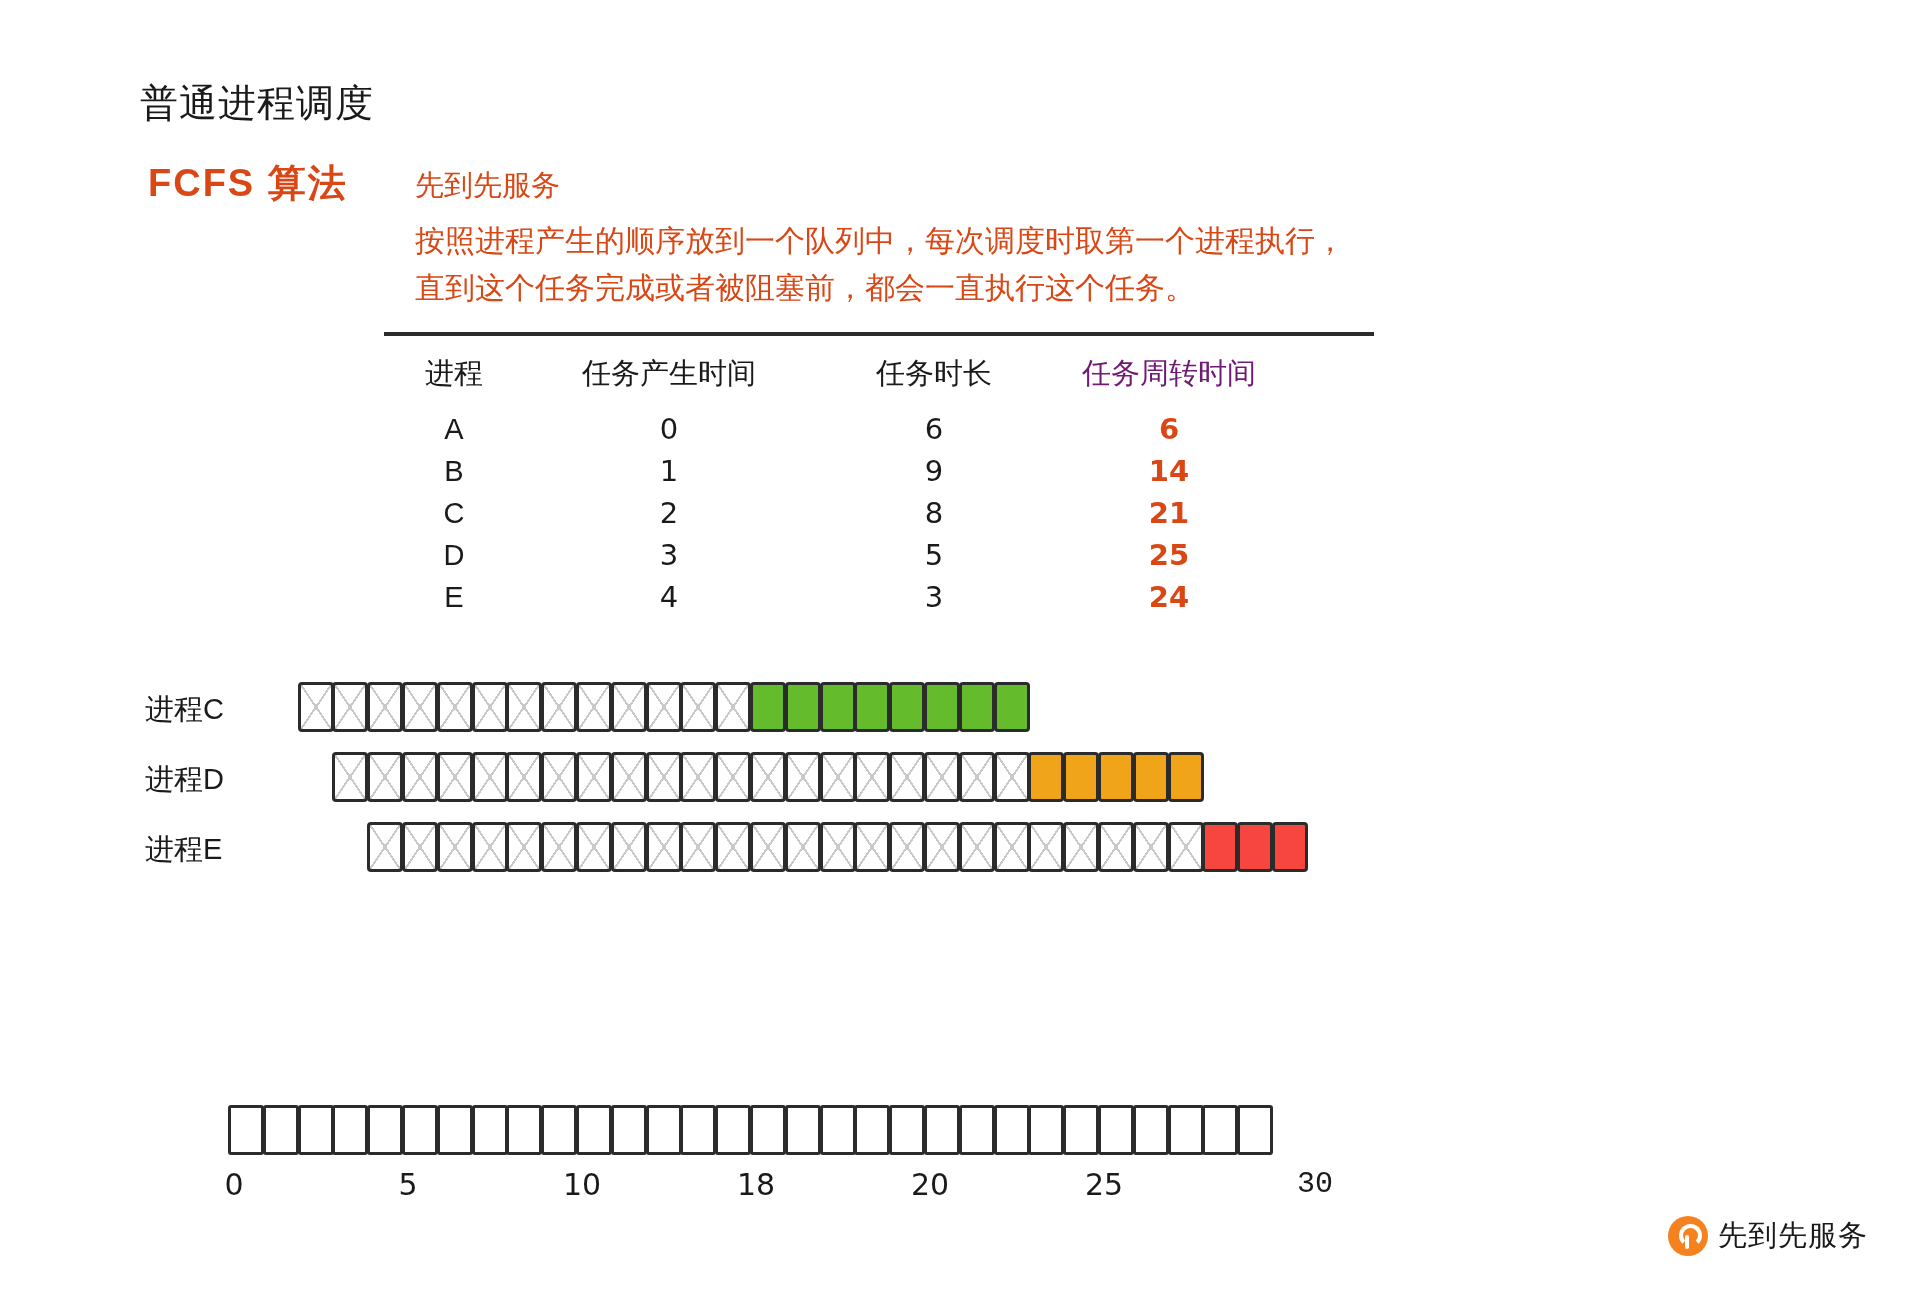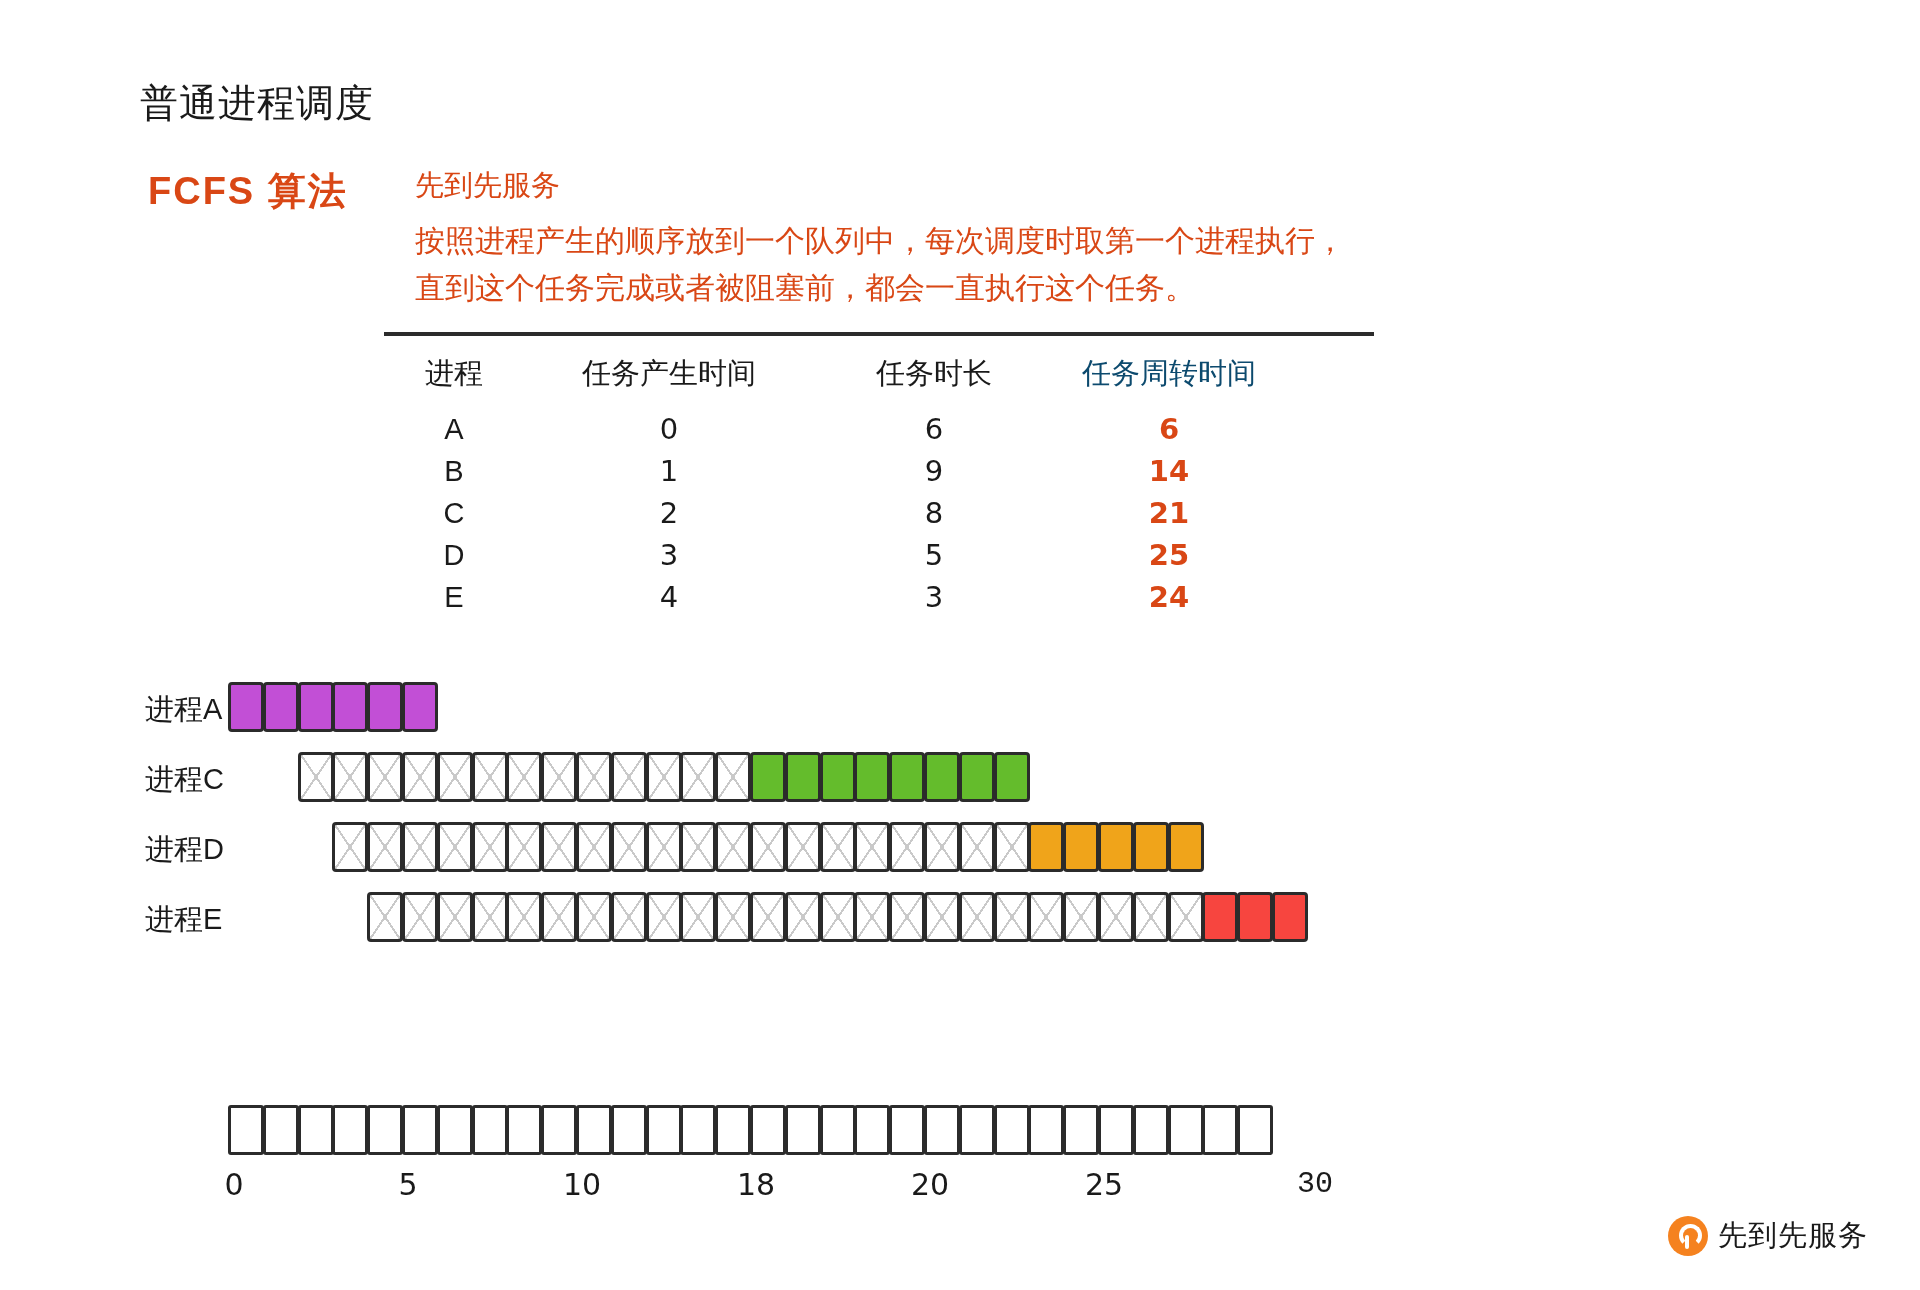--- a/index.html
+++ b/index.html
@@ -20,21 +20,21 @@
     position: absolute;
     left: 140px;
     top: 78px;
     font-size: 38px;
     color: #1a1a1a;
     letter-spacing: 1px;
   }
   #algo-name {
     position: absolute;
     left: 148px;
-    top: 166px;
+    top: 158px;
     font-size: 38px;
     font-weight: bold;
     color: #d94715;
     letter-spacing: 2px;
   }
   #algo-sub {
     position: absolute;
     left: 415px;
     top: 166px;
     font-size: 29px;
@@ -68,21 +68,21 @@
     width: 900px;
   }
   table.sched th {
     font-size: 29px;
     font-weight: normal;
     color: #1a1a1a;
     padding: 4px 0 14px 0;
     text-align: center;
   }
   table.sched th.turn {
-    color: #0c4a6e;
+    color: #701a75;
   }
   table.sched td {
     font-size: 29px;
     color: #1a1a1a;
     text-align: center;
     padding: 4px 0;
     font-family: "DejaVu Sans", sans-serif;
   }
   table.sched td.proc {
     font-family: "Liberation Sans", sans-serif;
@@ -263,31 +263,20 @@
           <td class="proc">E</td>
           <td>4</td>
           <td>3</td>
           <td class="turn">24</td>
         </tr>
       </tbody>
   </table>
 </div>
 
 <div id="gantt">
-    <div class="row">
-      <div class="row-label">进程A</div>
-      <div class="cells" style="left: 0px;">
-        <div class="cell" style="left: 228px; background: rgb(194, 79, 214);"></div>
-        <div class="cell" style="left: 262.8px; background: rgb(194, 79, 214);"></div>
-        <div class="cell" style="left: 297.6px; background: rgb(194, 79, 214);"></div>
-        <div class="cell" style="left: 332.4px; background: rgb(194, 79, 214);"></div>
-        <div class="cell" style="left: 367.2px; background: rgb(194, 79, 214);"></div>
-        <div class="cell" style="left: 402px; background: rgb(194, 79, 214);"></div>
-      </div>
-    </div>
     <div class="row">
       <div class="row-label">进程C</div>
       <div class="cells" style="left: 0px;">
         <div class="cell wait" style="left: 297.6px;"></div>
         <div class="cell wait" style="left: 332.4px;"></div>
         <div class="cell wait" style="left: 367.2px;"></div>
         <div class="cell wait" style="left: 402px;"></div>
         <div class="cell wait" style="left: 436.8px;"></div>
         <div class="cell wait" style="left: 471.6px;"></div>
         <div class="cell wait" style="left: 506.4px;"></div>

